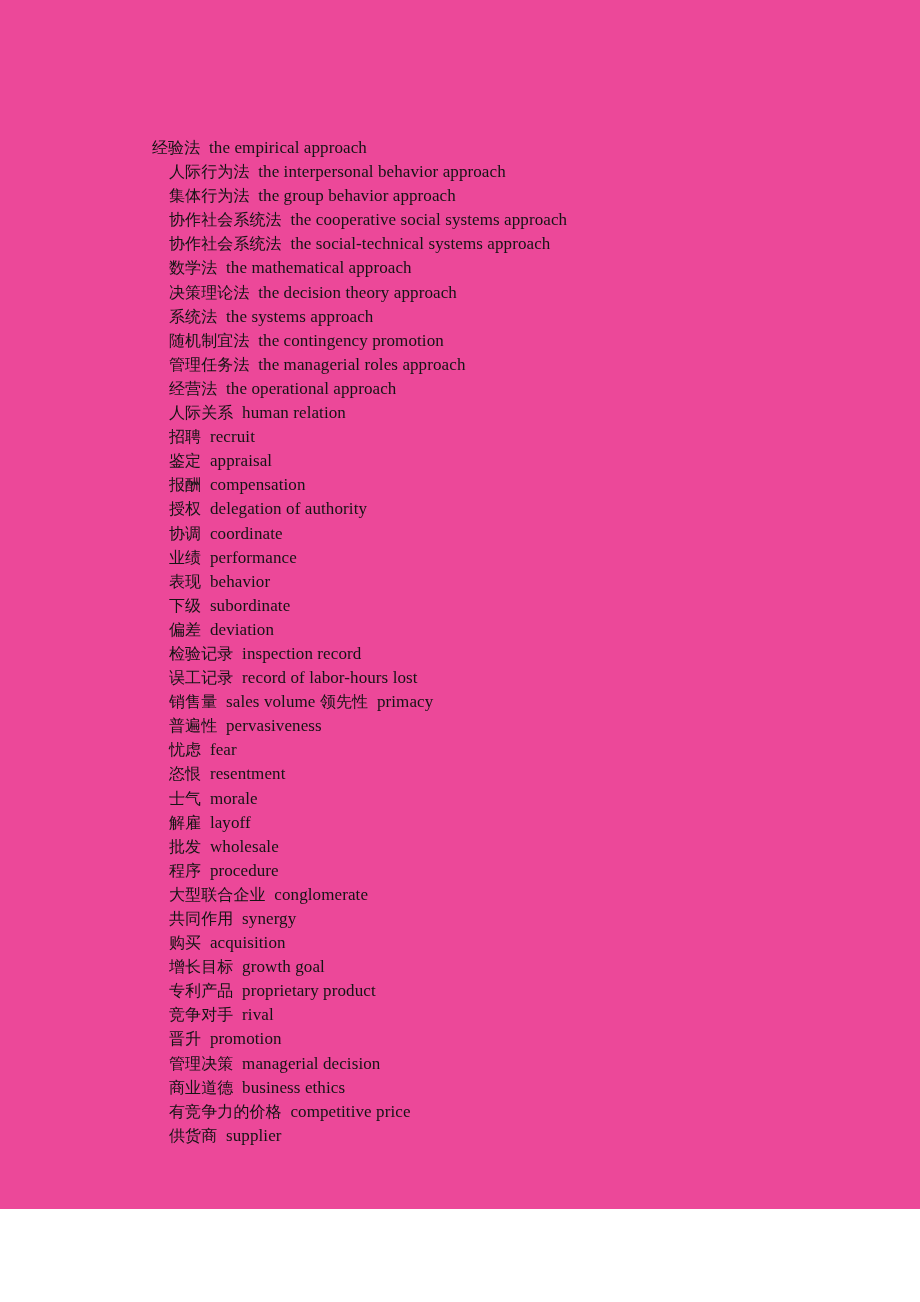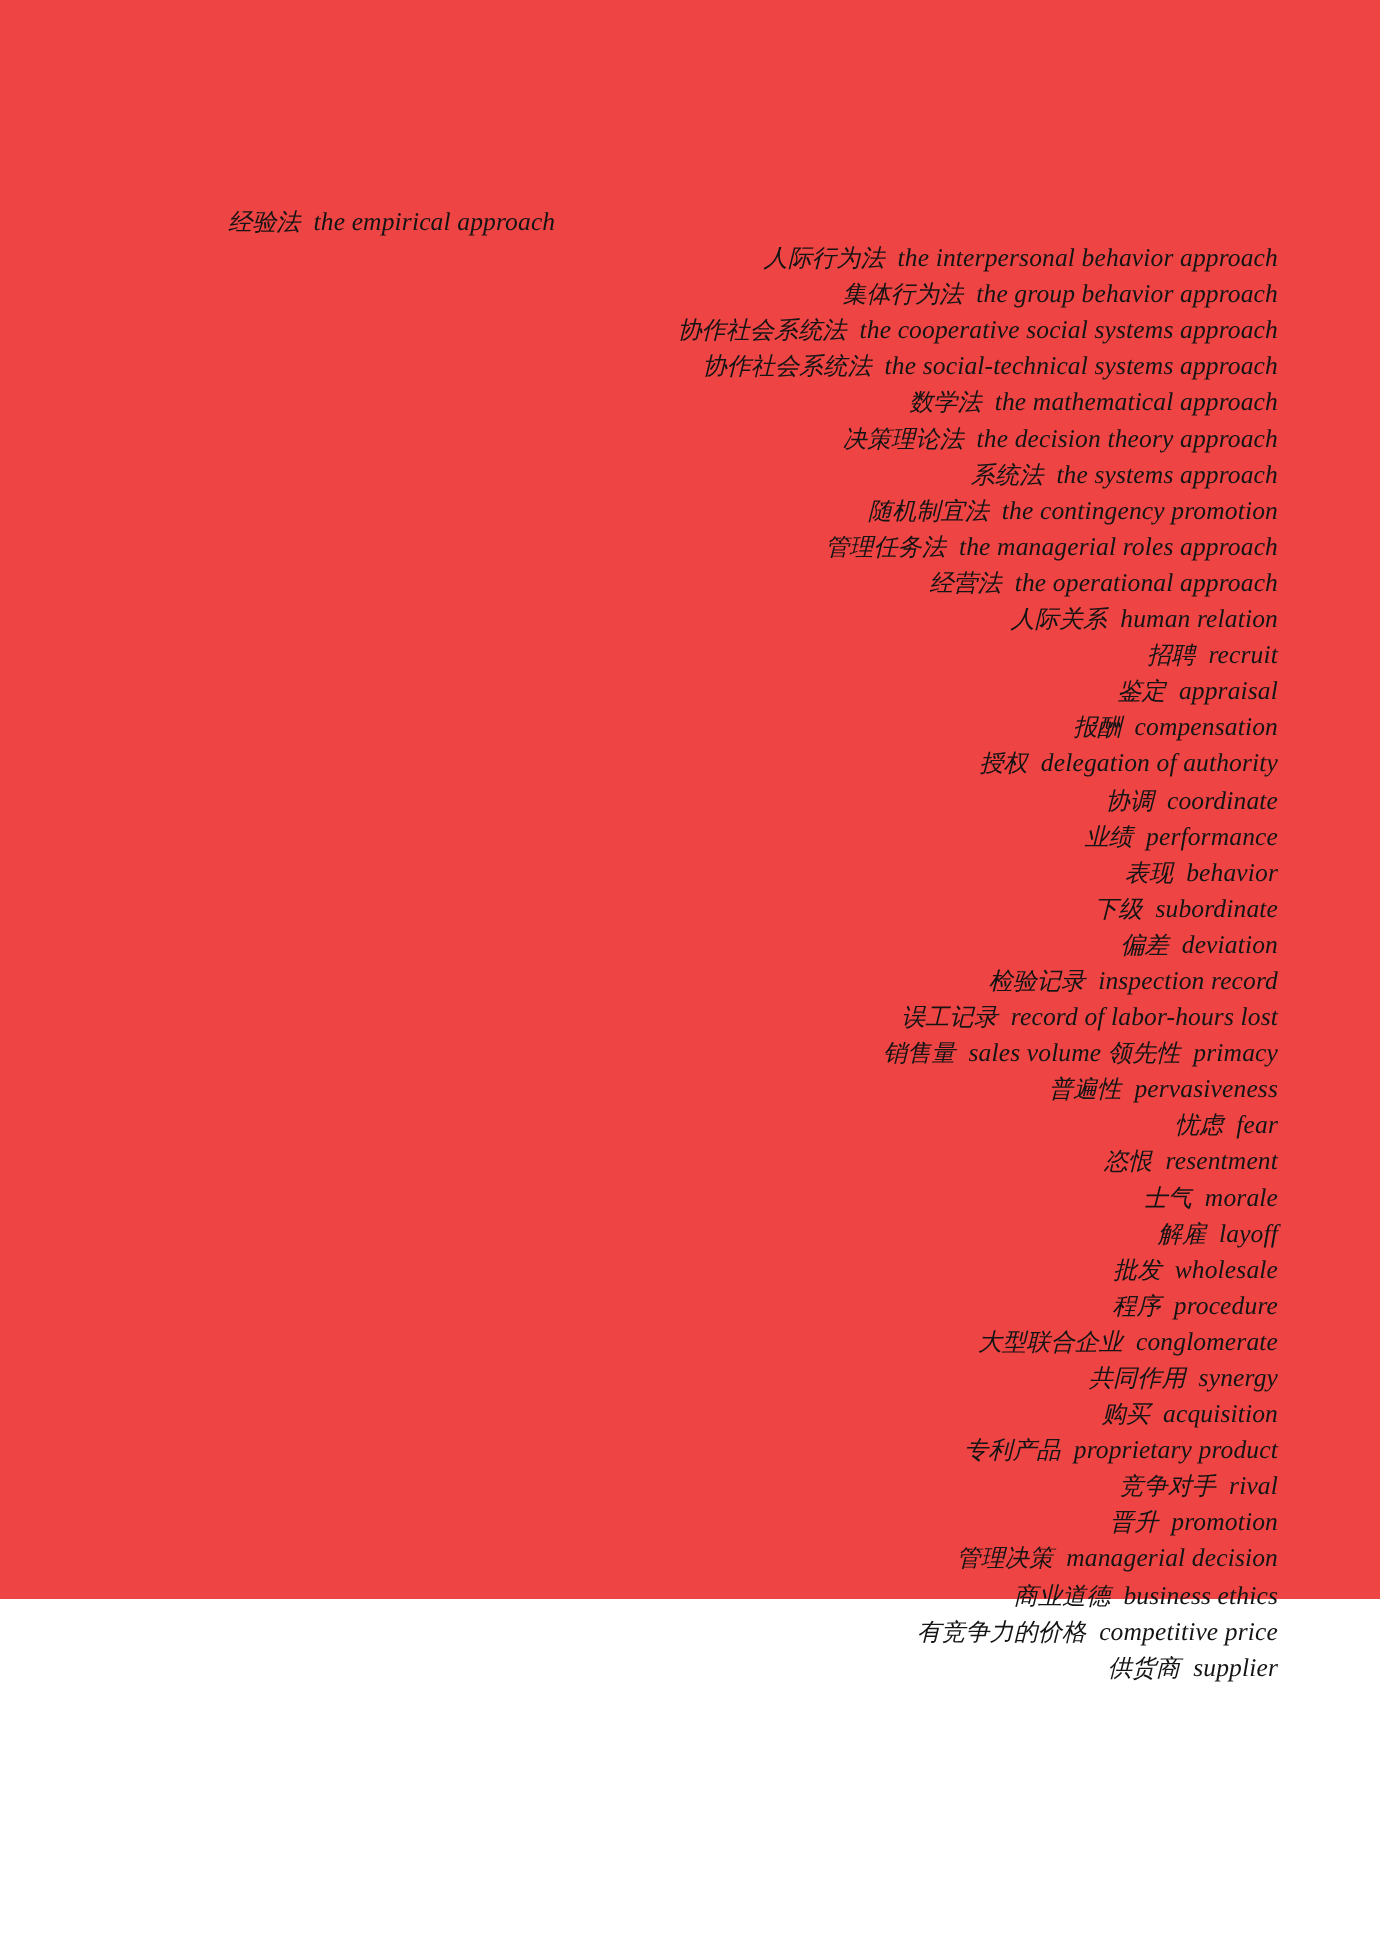--- a/index.html
+++ b/index.html
@@ -15,44 +15,42 @@
     overflow: hidden;
     font-family: "Liberation Serif", "DejaVu Serif", serif;
     color: #111111;
     -webkit-font-smoothing: antialiased;
   }
   .page {
     position: absolute;
     top: 0;
     left: 0;
     width: 920px;
-    height: 1066px;
-    background: #ef4444;
-    font-style: italic;
+    height: 1209px;
+    background: #ec4899;
   }
   .glossary {
     position: absolute;
     left: 152px;
     top: 136px;
     width: 700px;
   }
   .entry-line {
     font-size: 16.5px;
     line-height: 24.1px;
     white-space: pre;
     letter-spacing: 0.1px;
     color: #141414;
   }
   
   .entry-line.lead {
     margin-left: 0px;
   }
   .entry-line.indented {
     margin-left: 17px;
-    text-align: right;
   }
   .term {
     font-family: "DejaVu Serif", "Liberation Serif", serif;
     font-size: 16px;
   }
   .gloss {
     font-family: "Liberation Serif", "DejaVu Serif", serif;
     font-size: 17px;
   }
   .sep {
@@ -91,20 +89,21 @@
       <div class="entry-line indented"><span class="term">普遍性</span><span class="sep">  </span><span class="gloss">pervasiveness</span></div>
       <div class="entry-line indented"><span class="term">忧虑</span><span class="sep">  </span><span class="gloss">fear</span></div>
       <div class="entry-line indented"><span class="term">恣恨</span><span class="sep">  </span><span class="gloss">resentment</span></div>
       <div class="entry-line indented"><span class="term">士气</span><span class="sep">  </span><span class="gloss">morale</span></div>
       <div class="entry-line indented"><span class="term">解雇</span><span class="sep">  </span><span class="gloss">layoff</span></div>
       <div class="entry-line indented"><span class="term">批发</span><span class="sep">  </span><span class="gloss">wholesale</span></div>
       <div class="entry-line indented"><span class="term">程序</span><span class="sep">  </span><span class="gloss">procedure</span></div>
       <div class="entry-line indented"><span class="term">大型联合企业</span><span class="sep">  </span><span class="gloss">conglomerate</span></div>
       <div class="entry-line indented"><span class="term">共同作用</span><span class="sep">  </span><span class="gloss">synergy</span></div>
       <div class="entry-line indented"><span class="term">购买</span><span class="sep">  </span><span class="gloss">acquisition</span></div>
+      <div class="entry-line indented"><span class="term">增长目标</span><span class="sep">  </span><span class="gloss">growth goal</span></div>
       <div class="entry-line indented"><span class="term">专利产品</span><span class="sep">  </span><span class="gloss">proprietary product</span></div>
       <div class="entry-line indented"><span class="term">竞争对手</span><span class="sep">  </span><span class="gloss">rival</span></div>
       <div class="entry-line indented"><span class="term">晋升</span><span class="sep">  </span><span class="gloss">promotion</span></div>
       <div class="entry-line indented"><span class="term">管理决策</span><span class="sep">  </span><span class="gloss">managerial decision</span></div>
       <div class="entry-line indented"><span class="term">商业道德</span><span class="sep">  </span><span class="gloss">business ethics</span></div>
       <div class="entry-line indented"><span class="term">有竞争力的价格</span><span class="sep">  </span><span class="gloss">competitive price</span></div>
       <div class="entry-line indented"><span class="term">供货商</span><span class="sep">  </span><span class="gloss">supplier</span></div>
     </div>
 </div>
 

